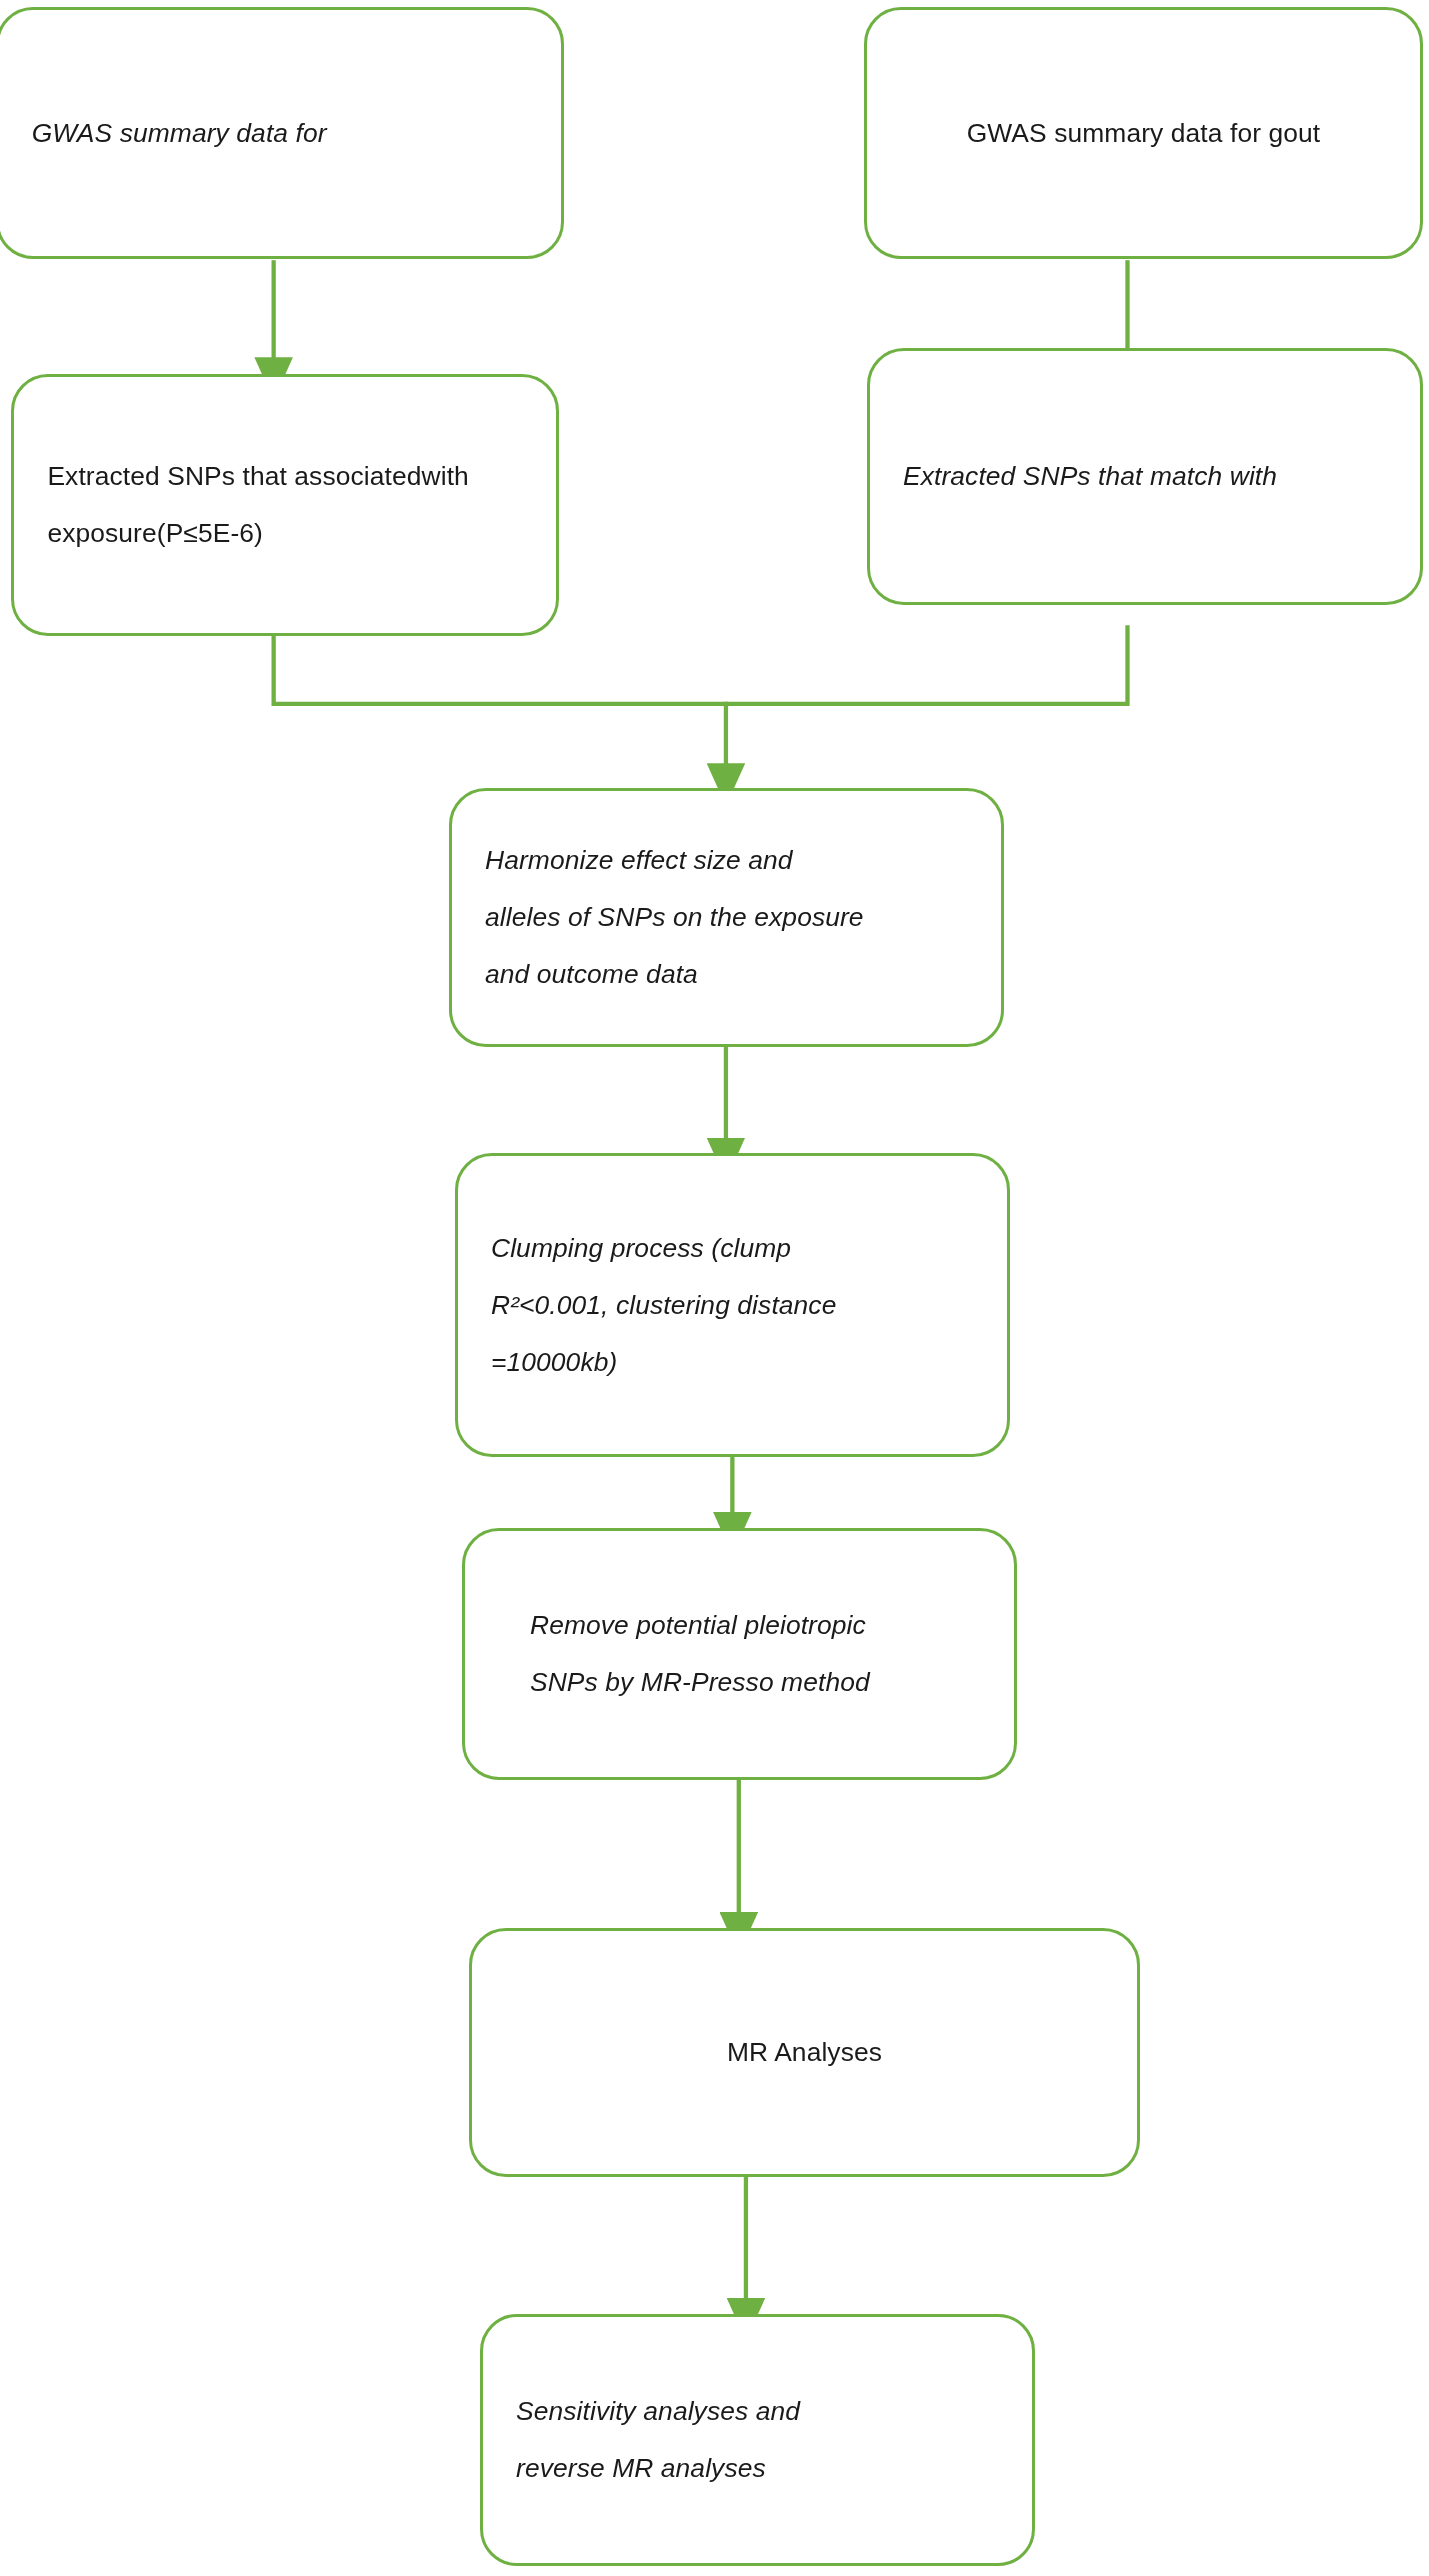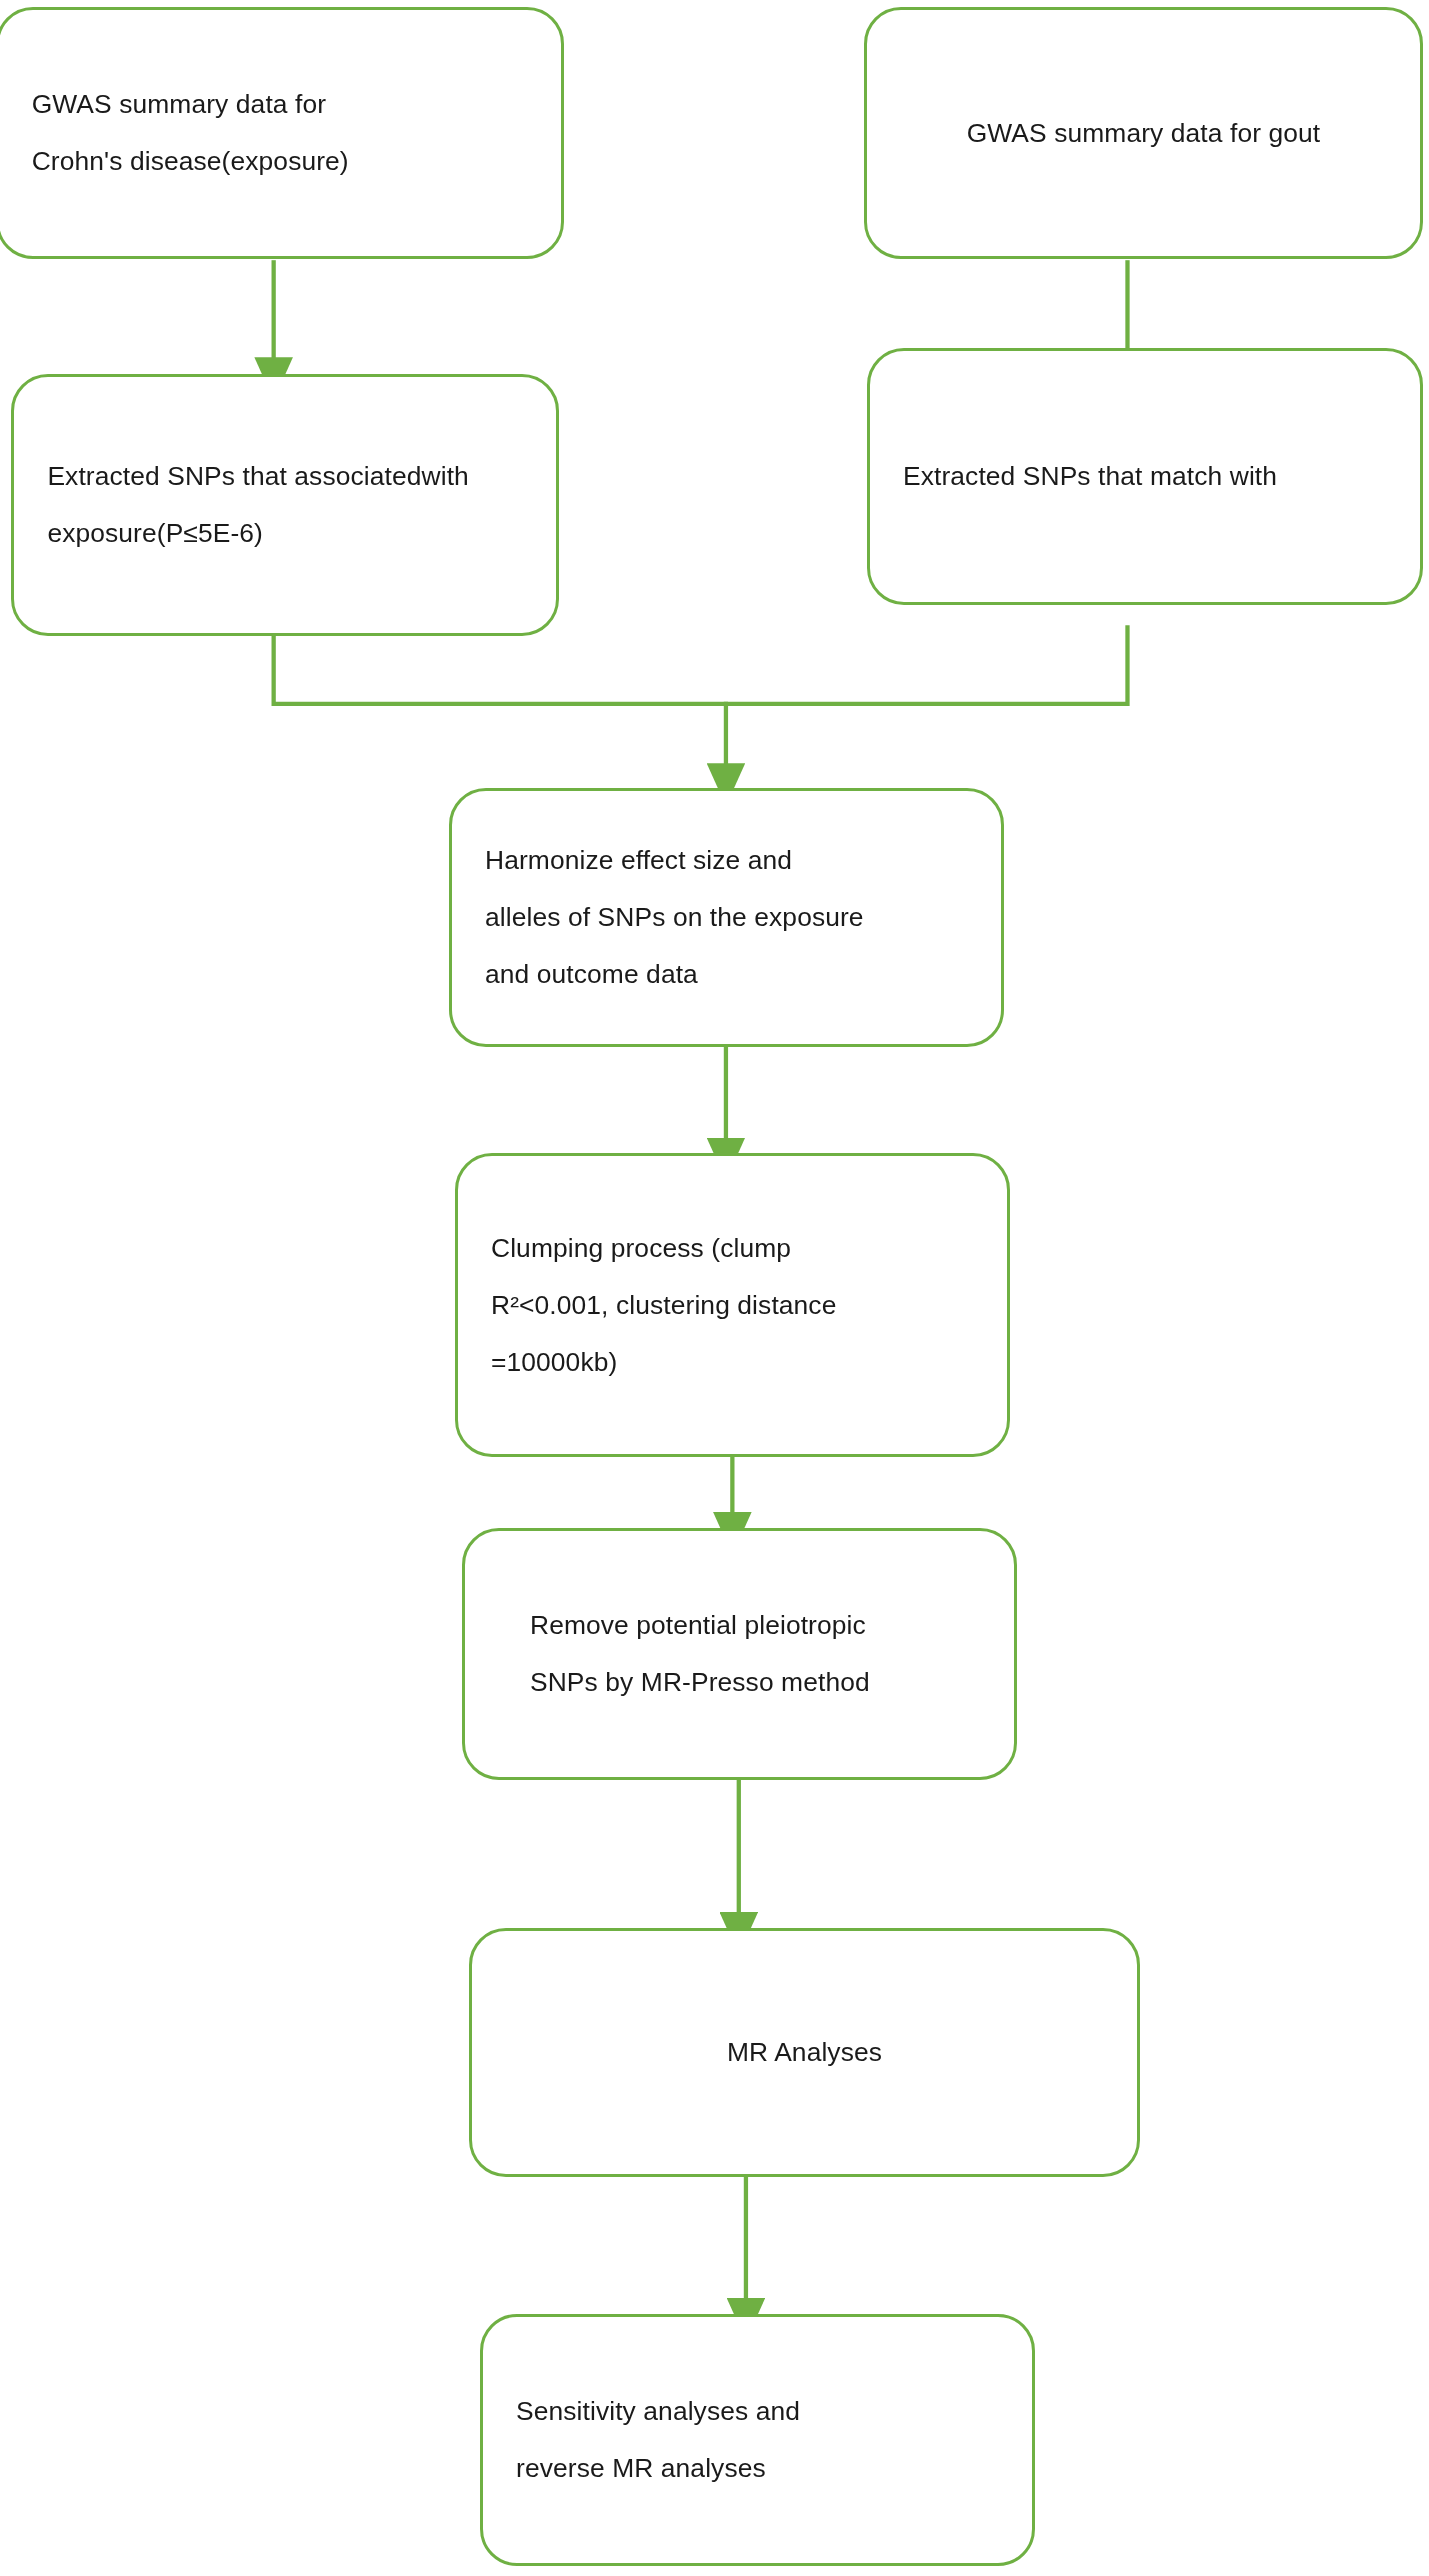--- a/index.html
+++ b/index.html
@@ -38,20 +38,21 @@
     color: #1a1a1a;
     font-size: 26.4px;
     line-height: 57px;
     letter-spacing: 0.1px;
     padding: 0 33px;
     white-space: pre-line;
   }
   .justify .node-text {
     text-align: justify;
     text-align-last: left;
+    font-style: italic;
   }
   .justify .node-text > .ln {
     display: block;
     text-align: justify;
   }
   .node-text > .ln.last {
     text-align: right;
   }
   .centered .node-text {
     text-align: center;
@@ -110,21 +111,21 @@
     <g>
       <line x1="1034" y1="2490" x2="1034" y2="2682" stroke="#6fb043" stroke-width="6" marker-end="url(#arrowhead)"></line>
     </g>
 
     <g>
       <line x1="1044" y1="3046" x2="1044" y2="3222" stroke="#6fb043" stroke-width="6" marker-end="url(#arrowhead)"></line>
     </g>
   </svg>
 
   <div class="node justify" id="node-exposure-source">
-    <div class="node-text"><span class="ln">GWAS  summary  data  for</span><span class="ln last">Crohn's disease(exposure)</span></div>
+    <div class="node-text"><span class="ln">GWAS  summary  data  for</span></div>
   </div>
 
   <div class="node centered" id="node-outcome-source">
     <div class="node-text"><span class="ln last">GWAS summary data for gout</span></div>
   </div>
 
   <div class="node" id="node-exposure-snps">
     <div class="node-text"><span class="ln last">Extracted SNPs that associated</span><span class="ln last">with exposure(P≤5E-6)</span></div>
   </div>
 

